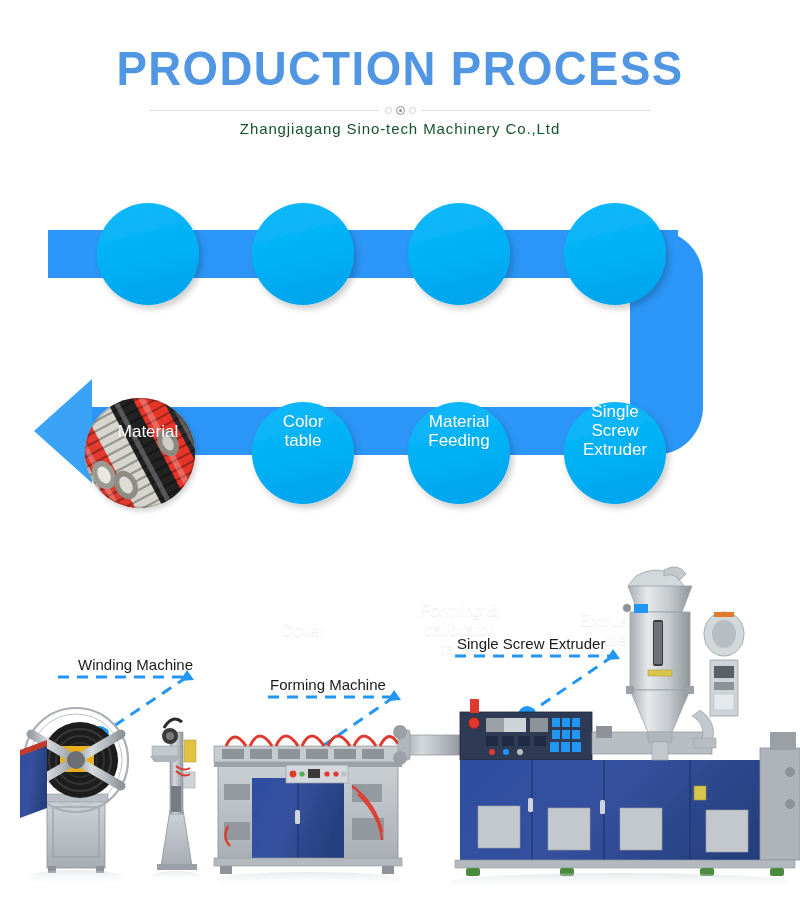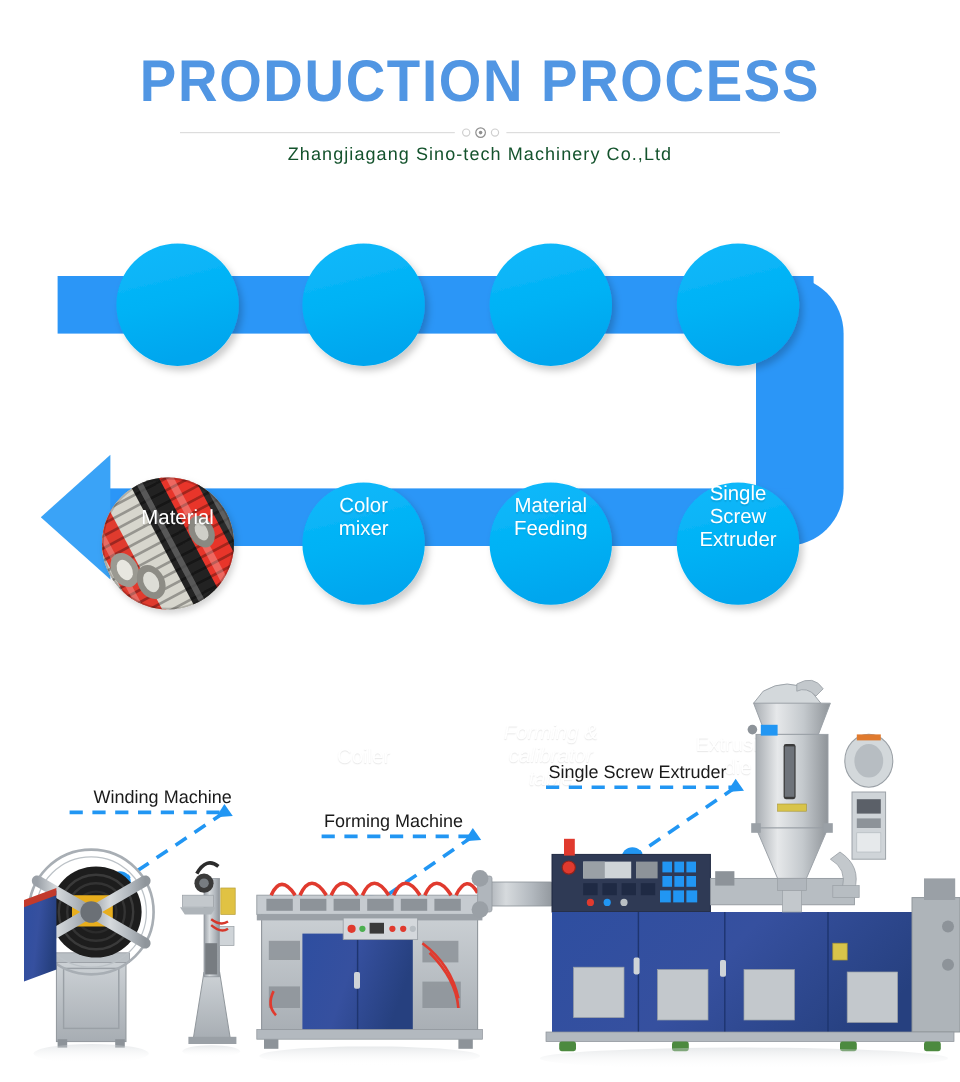--- a/index.html
+++ b/index.html
@@ -211,21 +211,21 @@
             <ellipse cx="168" cy="268" rx="5" ry="8" transform="rotate(-28 168 268)" fill="#cfcfc8"></ellipse>
           </g>
 
           <circle cx="140" cy="278" r="55" fill="none" stroke="rgba(0,0,0,0.18)" stroke-width="3"></circle>
         </g>
       </g>
     </svg>
 
     <div class="node-label" style="left:98px; top:247px; width:100px;">Material</div>
     <div class="node-label" style="left:253px; top:237px; width:100px;">Color
-mixer</div>
+table</div>
     <div class="node-label" style="left:409px; top:237px; width:100px;">Material
 Feeding</div>
     <div class="node-label" style="left:563px; top:227px; width:104px;text-align:center;">Single
 Screw
 Extruder</div>
 
     <div class="node-label" style="left:253px; top:446px; width:100px;">Coiler</div>
     <div class="node-label" style="left:407px; top:426px; width:104px;font-style:italic;">Forming &amp;
 calibrator
 table</div>

